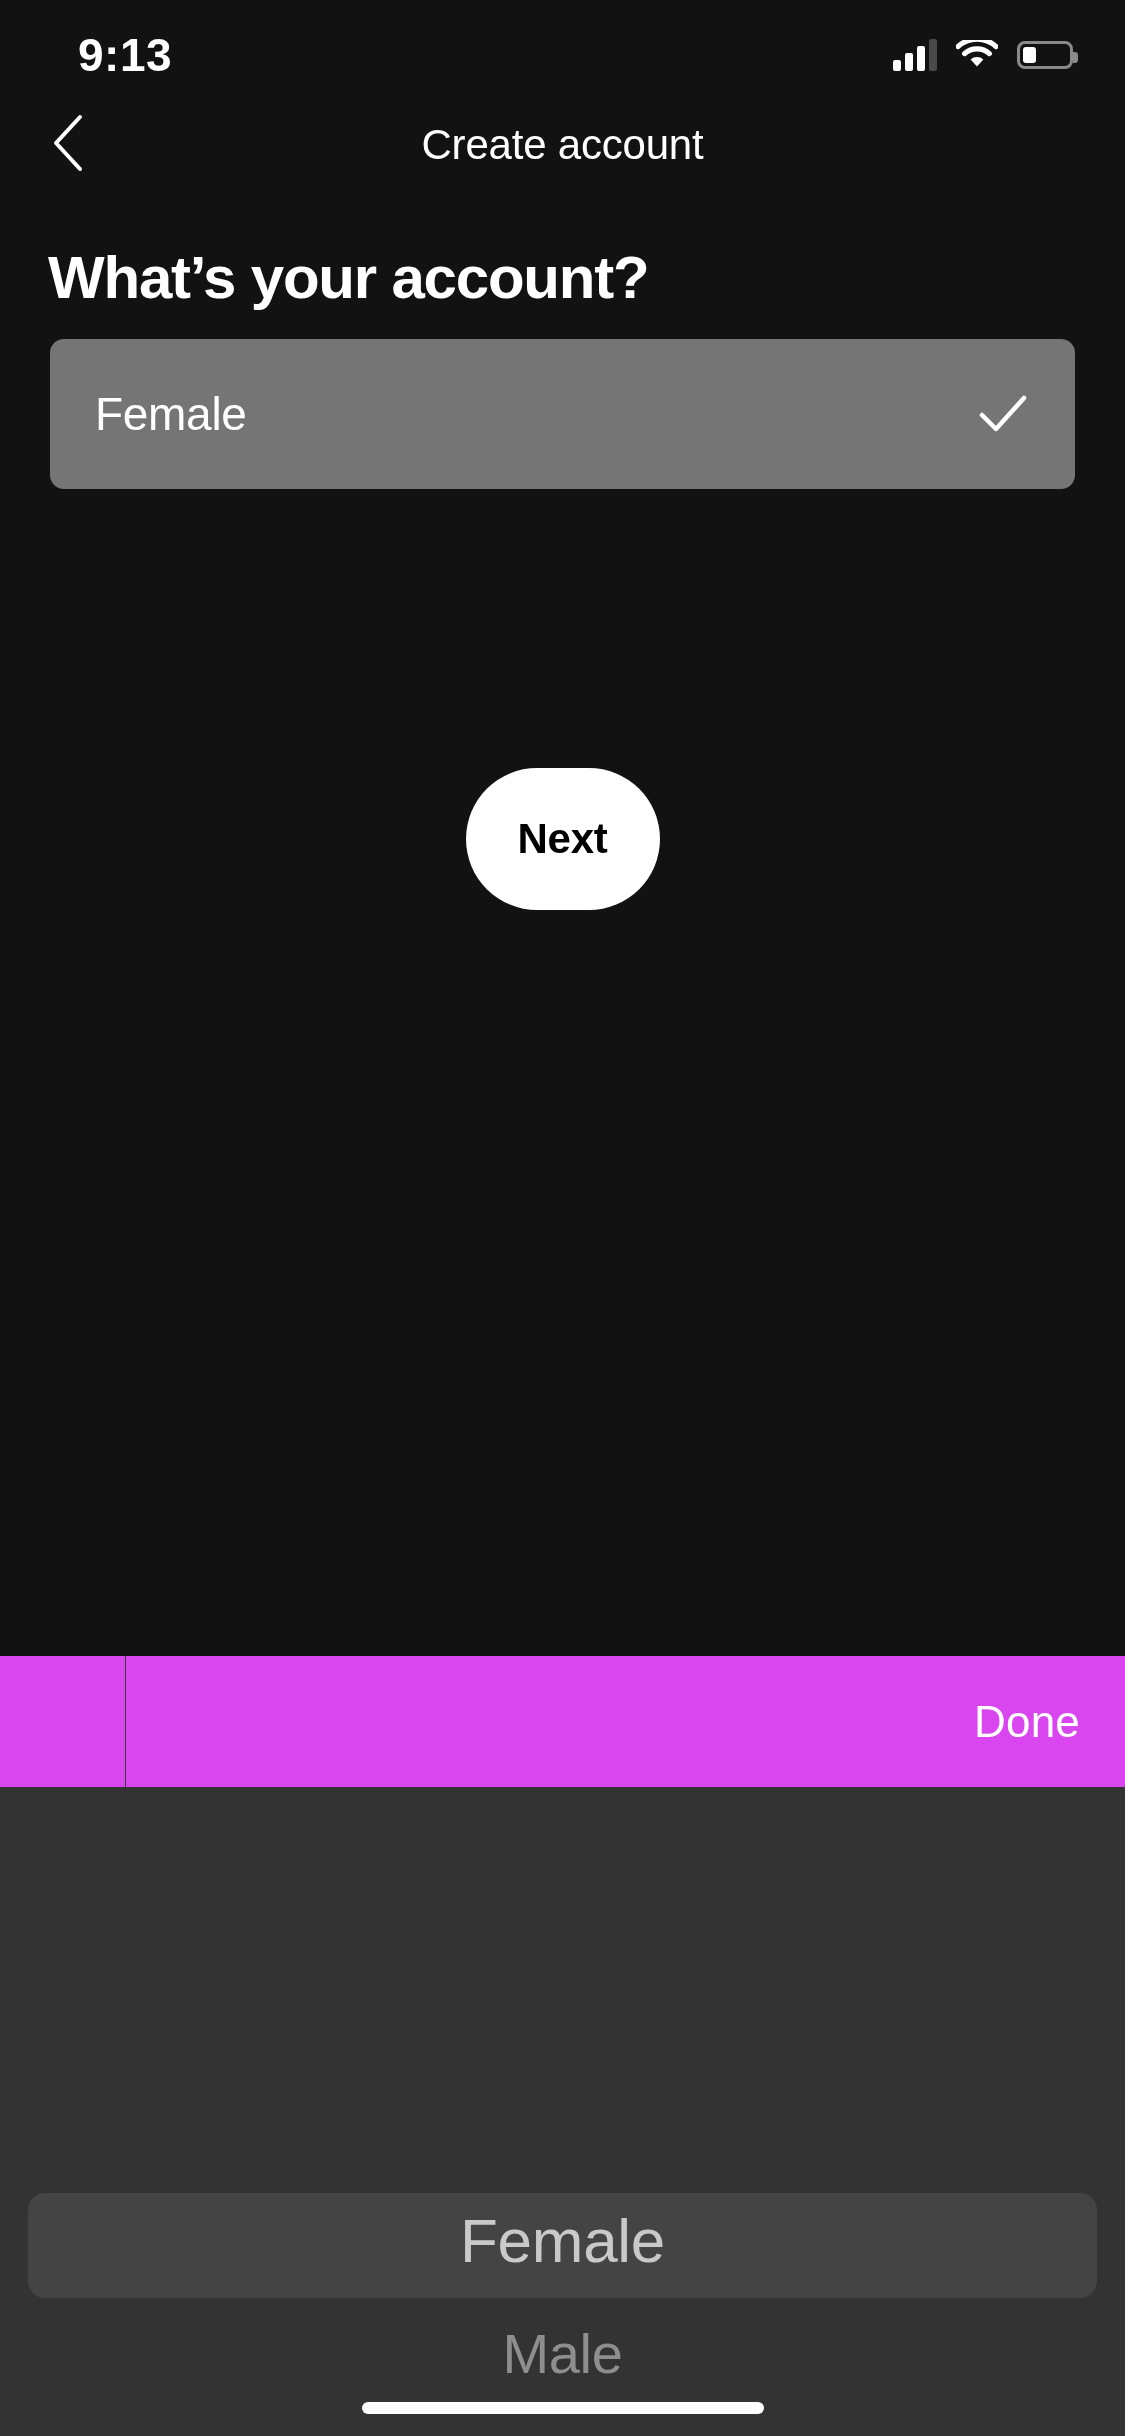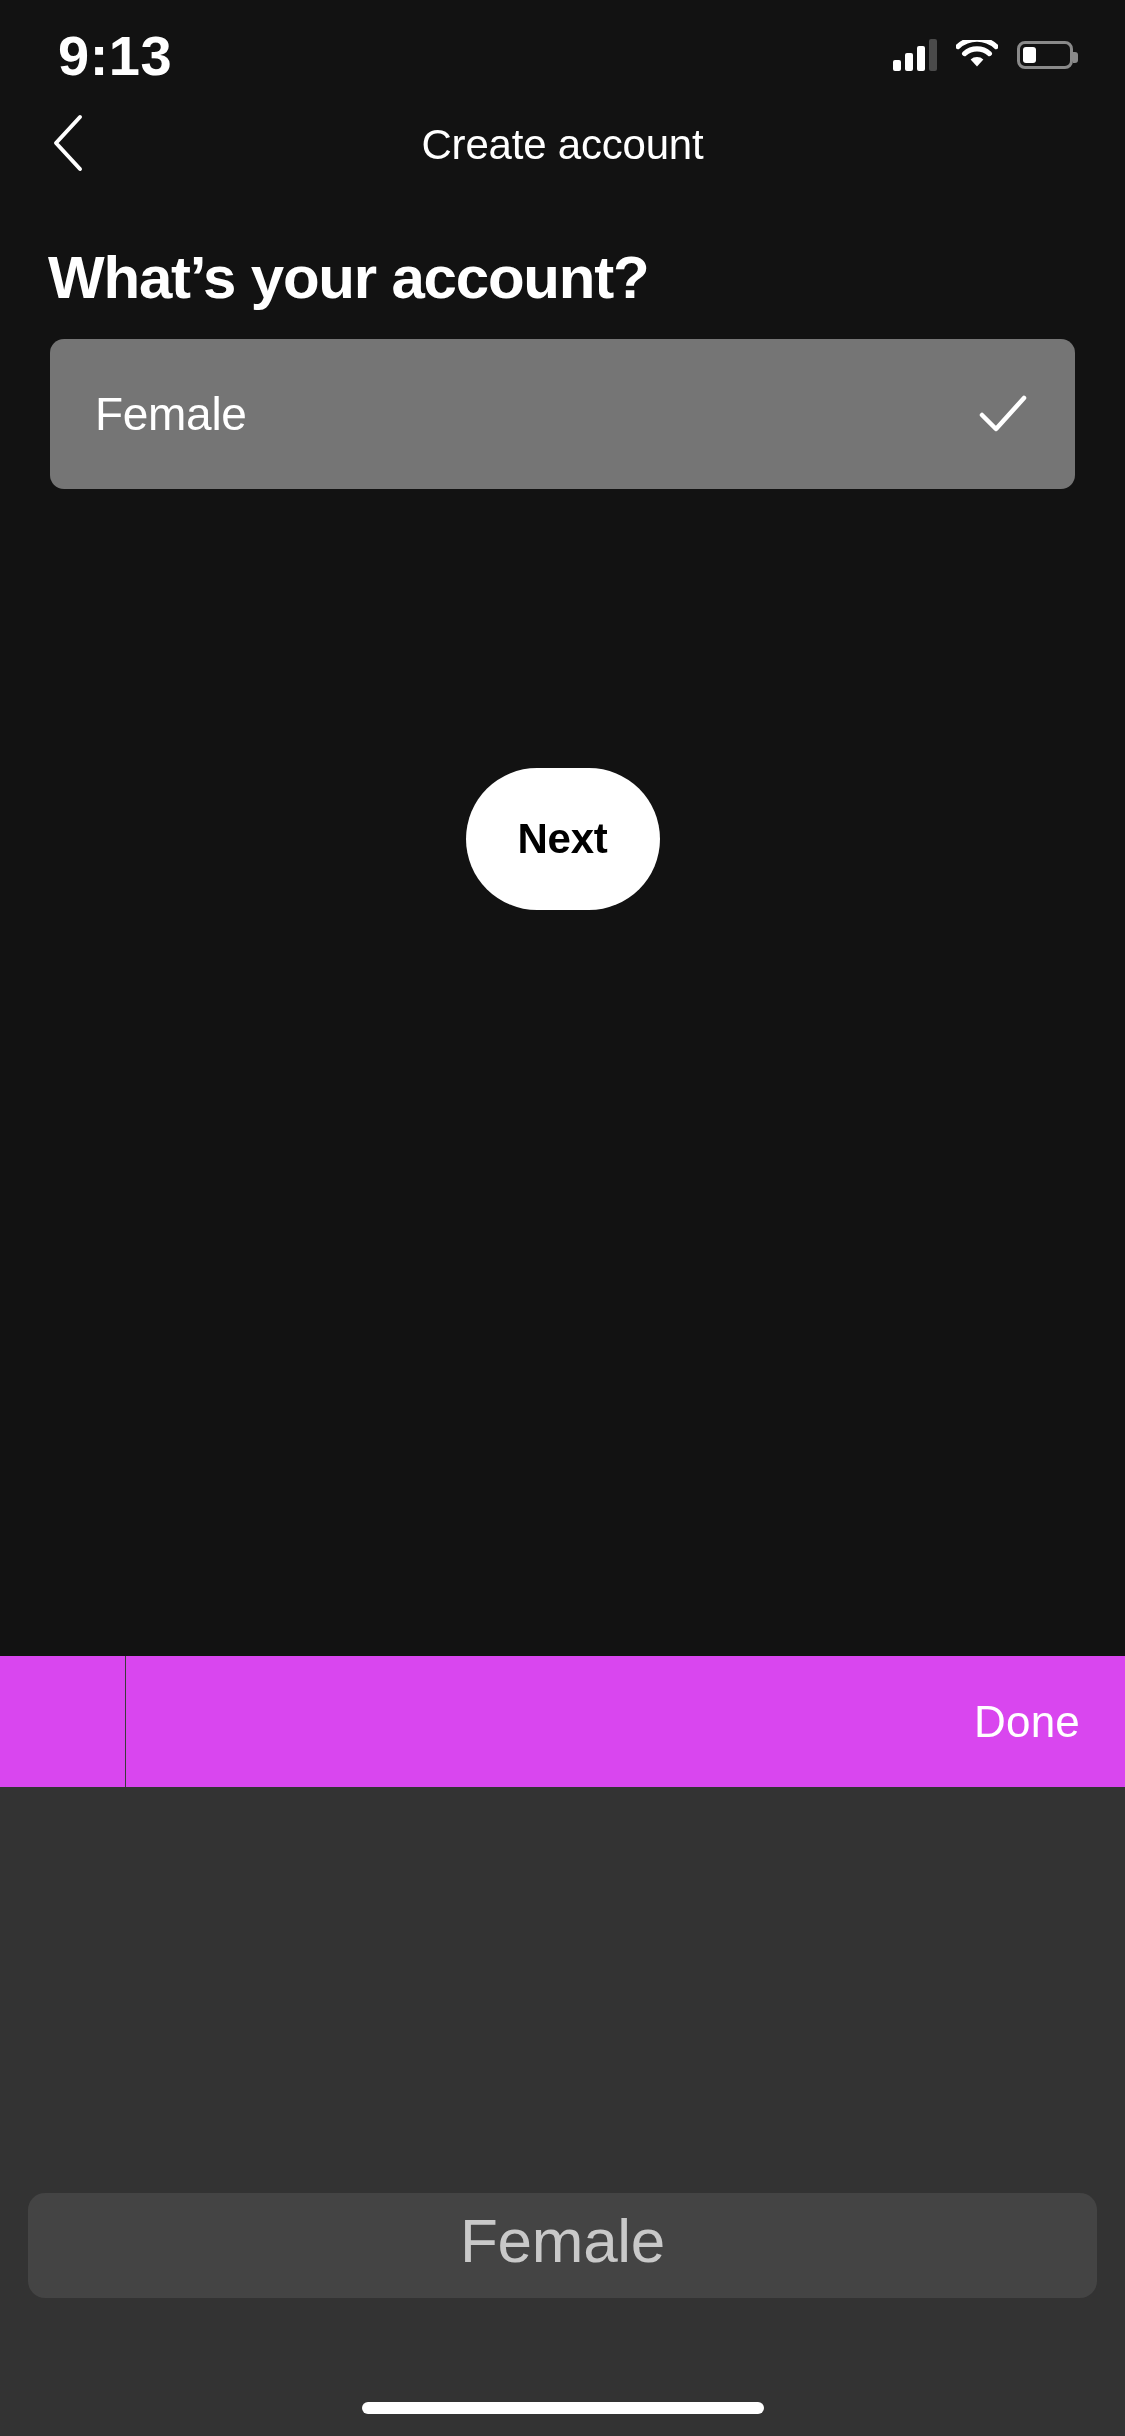--- a/index.html
+++ b/index.html
@@ -17,22 +17,22 @@
   }
 
   
   #status-bar {
     position:absolute; top:0; left:0;
     width:1125px; height:100px;
     display:flex; align-items:center; justify-content:space-between;
     padding:0 52px 0 58px;
   }
   #status-time {
-    color:#fff; font-size:56px; font-weight:600;
-    letter-spacing:0.5px; margin-top:10px;
+    color:#fff; font-size:46px; font-weight:600;
+    letter-spacing:0.5px; margin-top:10px;margin-left:20px;
   }
   #status-icons {
     display:flex; align-items:center; gap:19px; margin-top:10px;
   }
   .signal { display:flex; align-items:flex-end; gap:4px; height:32px; }
   .signal i { display:block; width:8px; background:#fff; border-radius:2px; }
   .signal i:nth-child(1){ height:11px; }
   .signal i:nth-child(2){ height:18px; }
   .signal i:nth-child(3){ height:25px; }
   .signal i:nth-child(4){ height:32px; background:#4a4a4a; }
@@ -222,19 +222,20 @@
     </div>
   </div>
 
   <div id="picker-sheet">
     <div id="picker-toolbar">
       <button id="picker-done">Done</button>
     </div>
     <div id="picker-wheel">
       <div id="picker-highlight"></div>
       <div class="wheel-option selected">Female</div>
+      <div class="wheel-option near">Male</div>
       <div class="wheel-option far">Non-binary</div>
     </div>
   </div>
 
   <div id="home-indicator"></div>
 
 </div>
 
 </body></html>

